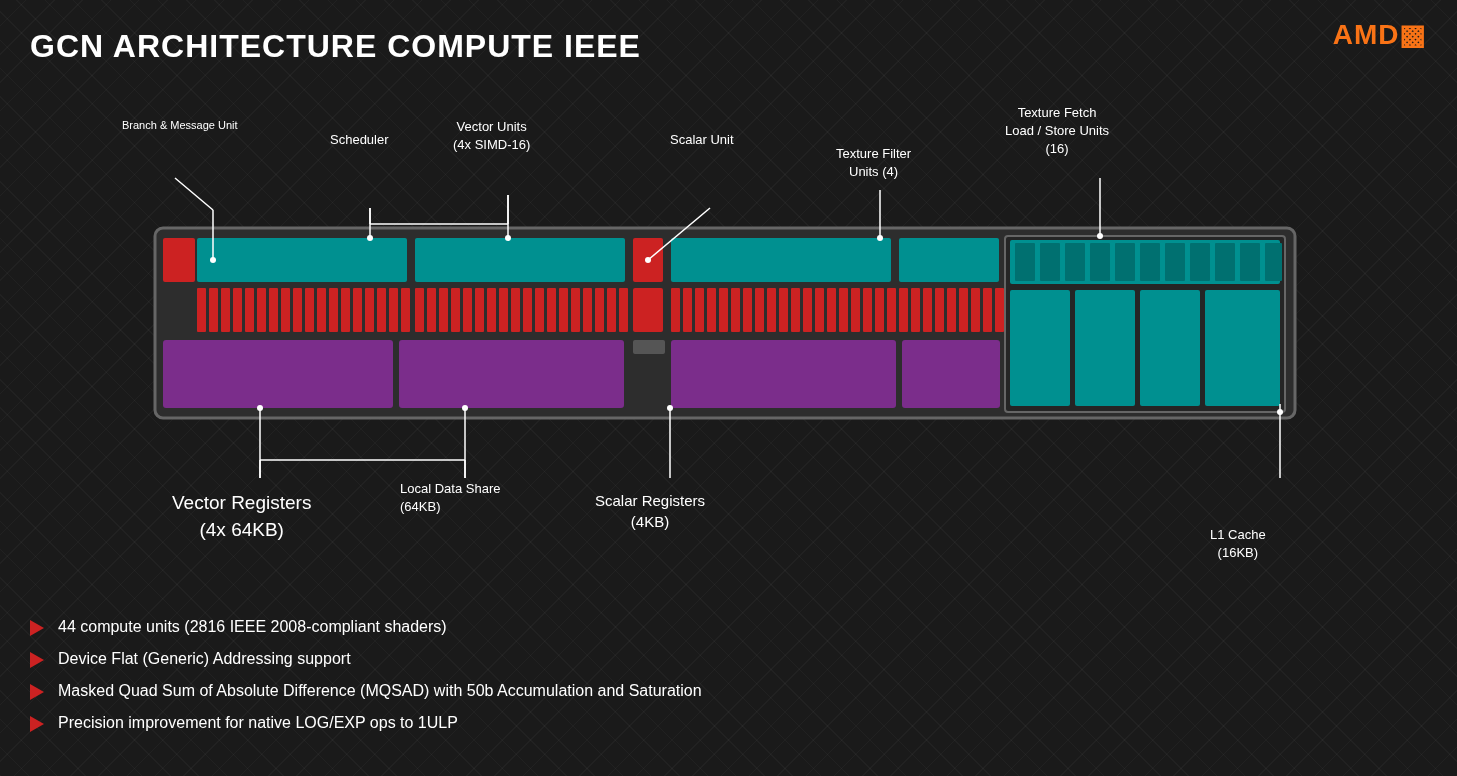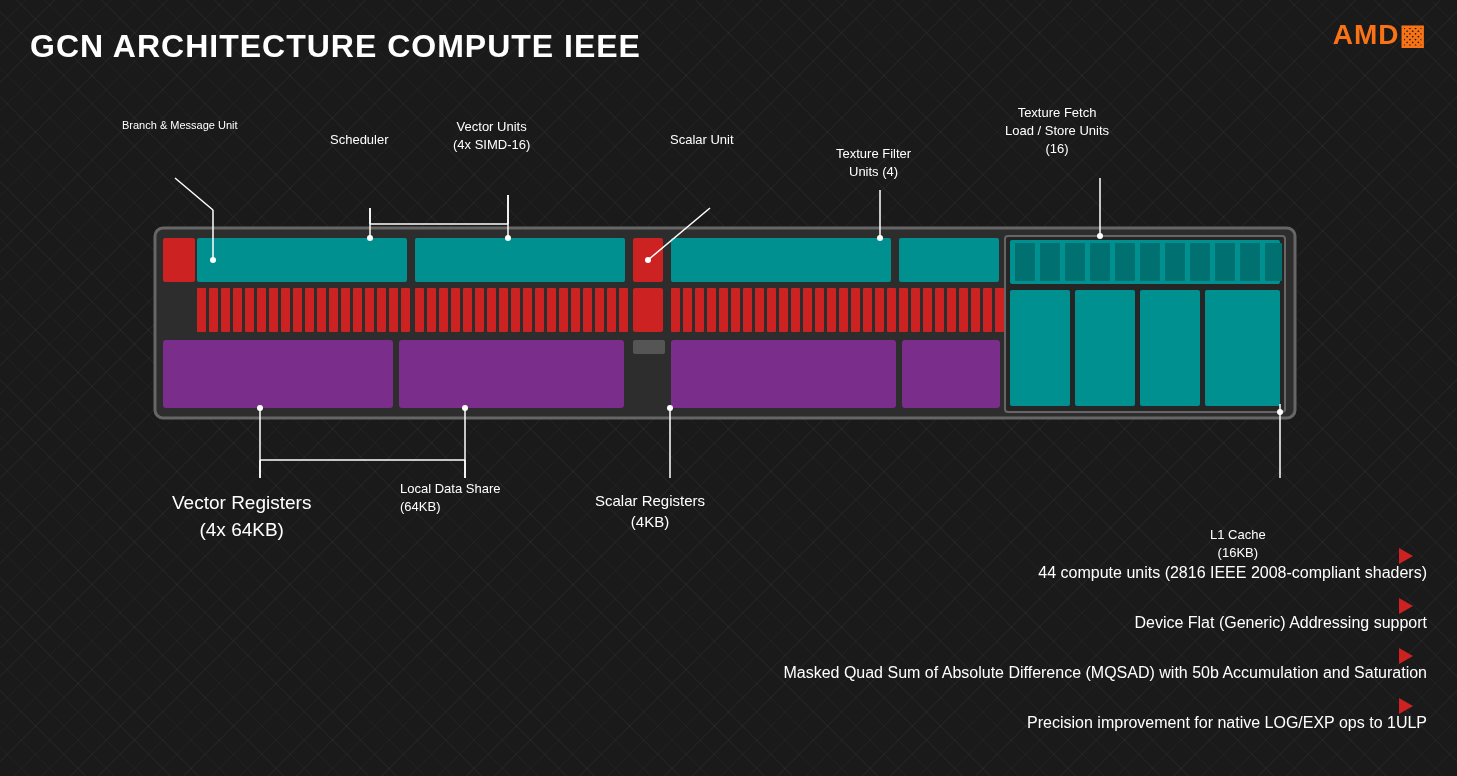--- a/index.html
+++ b/index.html
@@ -39,25 +39,24 @@
     
     .bullets {
       position: absolute;
       bottom: 30px;
       left: 30px;
       right: 30px;
     }
 
     .bullet-item {
       display: flex;
-      align-items: flex-end;
+      align-items: flex-start;
       margin-bottom: 14px;
       font-size: 16px;
       color: white;
-      flex-direction: column;
     }
 
     .bullet-triangle {
       width: 0;
       height: 0;
       border-top: 8px solid transparent;
       border-bottom: 8px solid transparent;
       border-left: 14px solid #cc2222;
       margin-right: 14px;
       margin-top: 2px;

